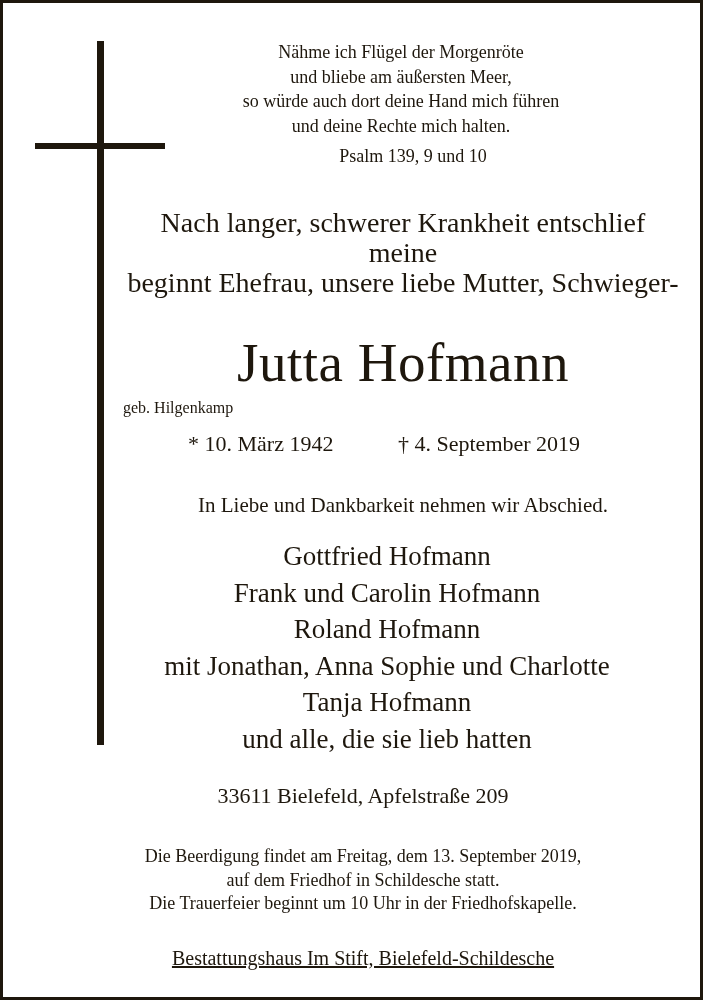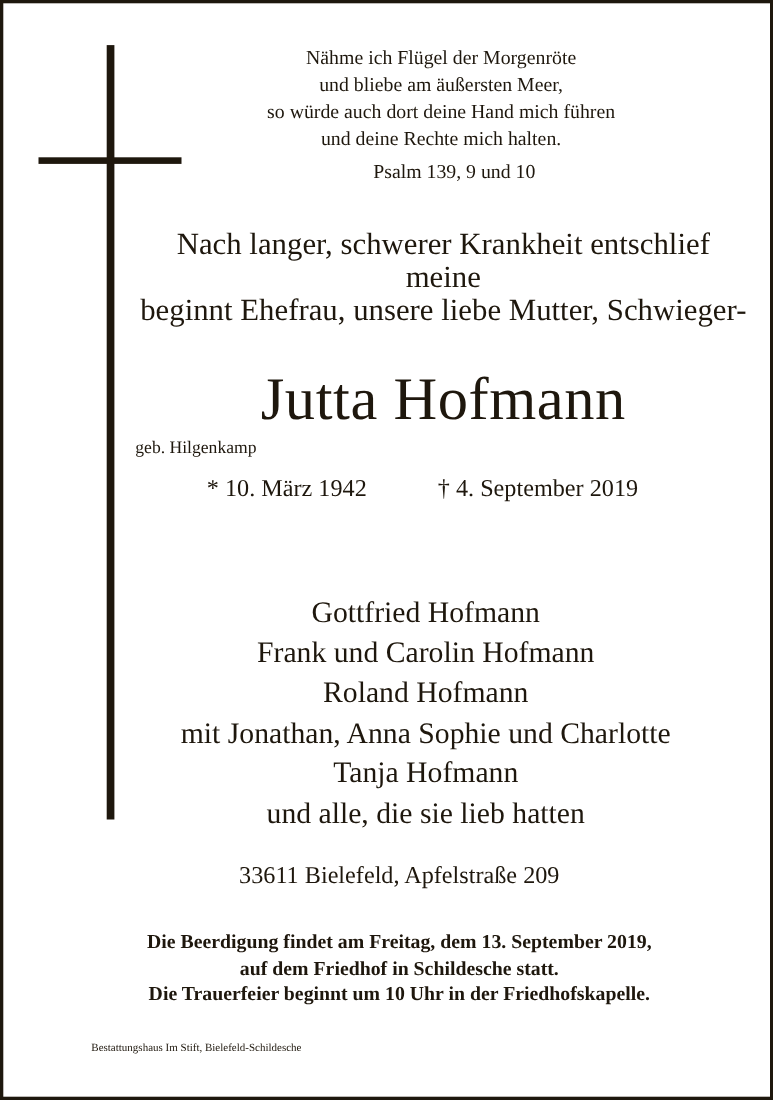--- a/index.html
+++ b/index.html
@@ -32,23 +32,23 @@
   .intro-block div { font-size: 28px; line-height: 30px; }
   .name { position: absolute; left: 120px; width: 560px; top: 325px; text-align: center; font-size: 55px; line-height: 70px; letter-spacing: 0.5px; }
   .birthname { position: absolute; left: 120px; width: 560px; top: 396px; text-align: left; font-size: 16px; }
   .dates { position: absolute; left: 180px; width: 460px; top: 428px; font-size: 22px; }
   .dates .born { position: absolute; left: 5px; top: 0; }
   .dates .died { position: absolute; left: 215px; top: 0; }
   .farewell { position: absolute; left: 120px; width: 560px; top: 490px; text-align: center; font-size: 21px; }
   .family-block { position: absolute; left: 94px; width: 580px; top: 535px; text-align: center; }
   .family-block div { font-size: 27px; line-height: 36.5px; }
   .address { position: absolute; left: 80px; width: 560px; top: 780px; text-align: center; font-size: 22px; }
-  .funeral-block { position: absolute; left: 80px; width: 560px; top: 842px; text-align: center; font-weight: bold; }
+  .funeral-block { position: absolute; left: 80px; width: 560px; top: 842px; text-align: center; }
   .funeral-block div { font-size: 18px; line-height: 23.5px; }
-  .undertaker { position: absolute; left: 80px; width: 560px; top: 944px; text-align: left; font-size: 10px; }
+  .undertaker { position: absolute; left: 80px; width: 560px; top: 944px; text-align: center; font-size: 20px; text-decoration: underline; }
 </style>
 </head>
 <body>
 
 <div class="page">
 
   <div>
     <div class="cross-vertical"></div>
     <div class="cross-horizontal"></div>
   </div>
@@ -67,20 +67,21 @@
   </div>
 
   <div class="name">Jutta Hofmann</div>
   <div class="birthname">geb. Hilgenkamp</div>
 
   <div class="dates">
     <span class="born">* 10. März 1942</span>
     <span class="died">† 4. September 2019</span>
   </div>
 
+  <div class="farewell">In Liebe und Dankbarkeit nehmen wir Abschied.</div>
 
   <div class="family-block">
     <div>Gottfried Hofmann</div>
     <div>Frank und Carolin Hofmann</div>
     <div>Roland Hofmann</div>
     <div>mit Jonathan, Anna Sophie und Charlotte</div>
     <div>Tanja Hofmann</div>
     <div>und alle, die sie lieb hatten</div>
   </div>
 

